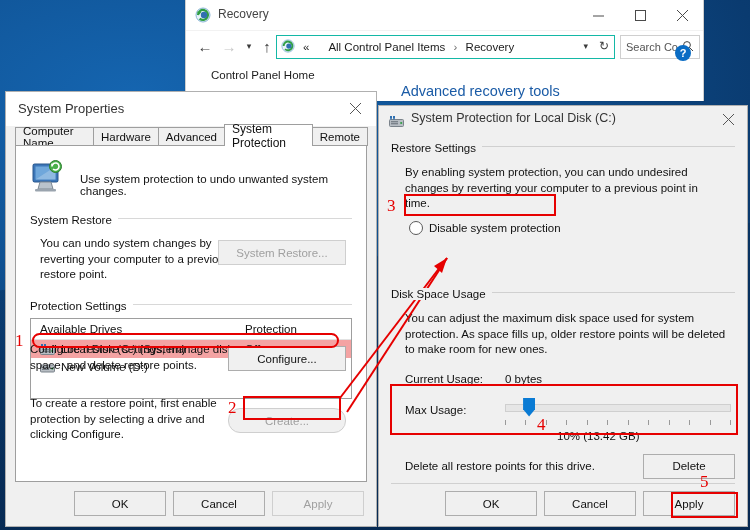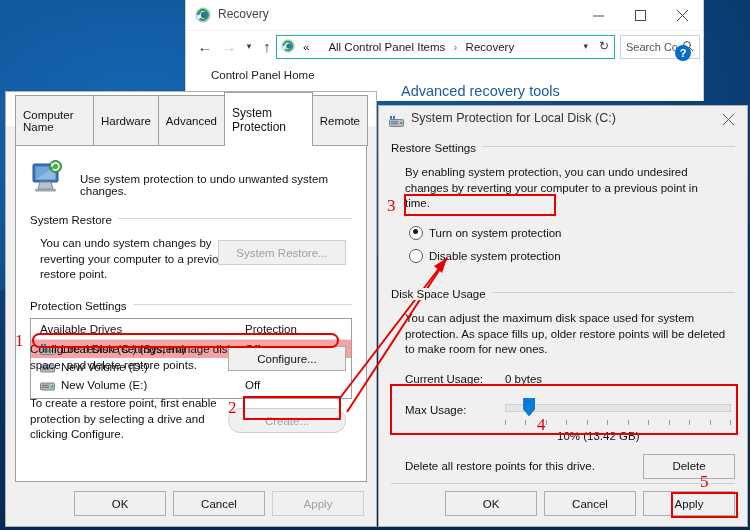--- a/index.html
+++ b/index.html
@@ -62,21 +62,21 @@
   .sysprop{
     position:absolute;left:5px;top:91px;width:370px;height:434px;
     background:#f0f0f0;border:1px solid #b0b0b0;
   }
   .sp-title{height:34px;position:relative;background:#ffffff;}
   .sp-title-txt{position:absolute;left:12px;top:9px;font-size:13px;color:#333;}
   .sp-close{position:absolute;right:0;top:0;width:42px;height:32px;display:flex;align-items:center;justify-content:center;color:#4a4a4a;}
 
   .tabs{position:absolute;left:9px;top:34px;right:9px;height:20px;display:flex;align-items:flex-end;}
   .tab{
-    height:18px;padding:16px 7px;font-size:11.5px;color:#111;background:#f0f0f0;
+    height:18px;padding:0 7px;font-size:11.5px;color:#111;background:#f0f0f0;
     border:1px solid #9e9e9e;border-bottom:none;margin-right:-1px;
     display:flex;align-items:center;
   }
   .tab.active{height:21px;background:#fff;font-size:12px;z-index:2;position:relative;}
   .tabpanel{
     position:absolute;left:9px;top:53px;right:9px;bottom:44px;background:#fff;border:1px solid #9e9e9e;
   }
 
   .sp-hero{position:absolute;left:14px;top:14px;display:flex;align-items:flex-start;}
   .sp-hero-txt{font-size:11.5px;color:#111;margin-left:14px;margin-top:13px;}
@@ -306,34 +306,20 @@
                 <rect x="2" y="4.8" width="7" height="1.1" fill="#6d757d"></rect>
                 <rect x="2" y="6.8" width="7" height="1.1" fill="#6d757d"></rect>
                 <circle cx="12.2" cy="6.6" r="1.1" fill="#2f9e44"></circle>
               </svg>
             </span>
             <span>New Volume (D:)</span>
           </span>
           <span class="dprot">Off</span>
         </div>
 
-        <div class="drow">
-          <span class="dname">
-            <span class="drvico">
-              <svg width="15" height="11" viewBox="0 0 15 11">
-                <rect x="0.5" y="3" width="14" height="7" rx="1" fill="#b8bec4" stroke="#7b838b"></rect>
-                <rect x="2" y="4.8" width="7" height="1.1" fill="#6d757d"></rect>
-                <rect x="2" y="6.8" width="7" height="1.1" fill="#6d757d"></rect>
-                <circle cx="12.2" cy="6.6" r="1.1" fill="#2f9e44"></circle>
-              </svg>
-            </span>
-            <span>New Volume (E:)</span>
-          </span>
-          <span class="dprot">Off</span>
-        </div>
       </div>
 
       <div style="position:relative;top:30px;height:38px;">
         <div class="desc" style="position:absolute;left:0px;top:0;width:215px;">Configure restore settings, manage disk space, and delete restore points.</div>
         <div class="btn" style="position:absolute;right:6px;top:4px;width:100px;">Configure...</div>
       </div>
 
       <div style="position:relative;top:46px;height:38px;">
         <div class="desc" style="position:absolute;left:0px;top:0;width:215px;">To create a restore point, first enable protection by selecting a drive and clicking Configure.</div>
         <div class="btn disabled" style="position:absolute;right:6px;top:12px;width:100px;border-radius:12px;">Create...</div>
@@ -371,24 +357,20 @@
     </div>
   </div>
 
   <div style="position:absolute;left:12px;right:12px;top:32px;">
     <div class="grp-head">
       <div class="grp2-line"></div>
       <span class="group2-title">Restore Settings</span>
     </div>
     <div class="desc" style="margin:11px 0 0 14px;width:320px;">By enabling system protection, you can undo undesired changes by reverting your computer to a previous point in time.</div>
 
-    <div class="radio-row" style="margin:14px 0 0 18px;">
-      <span class="radio on"></span>
-      <span>Turn on system protection</span>
-    </div>
     <div class="radio-row" style="margin:9px 0 0 18px;">
       <span class="radio"></span>
       <span>Disable system protection</span>
     </div>
   </div>
 
   <div style="position:absolute;left:12px;right:12px;top:178px;">
     <div class="grp-head">
       <div class="grp2-line"></div>
       <span class="group2-title">Disk Space Usage</span>

